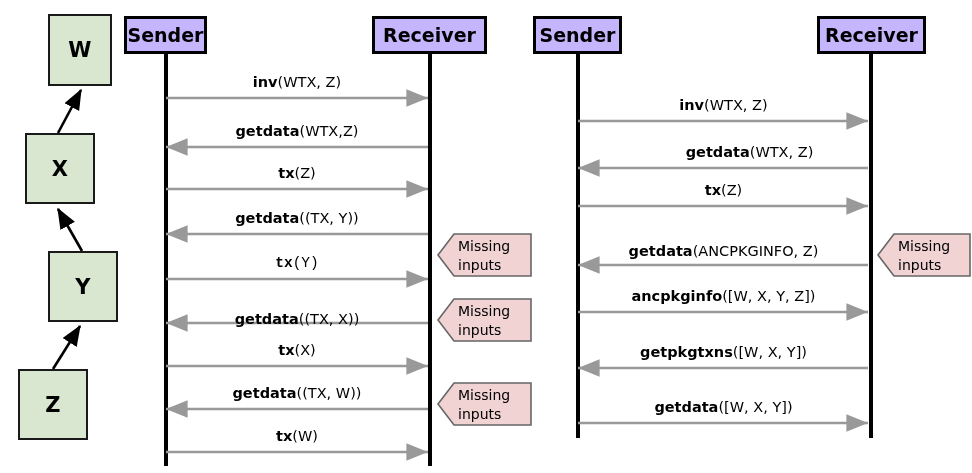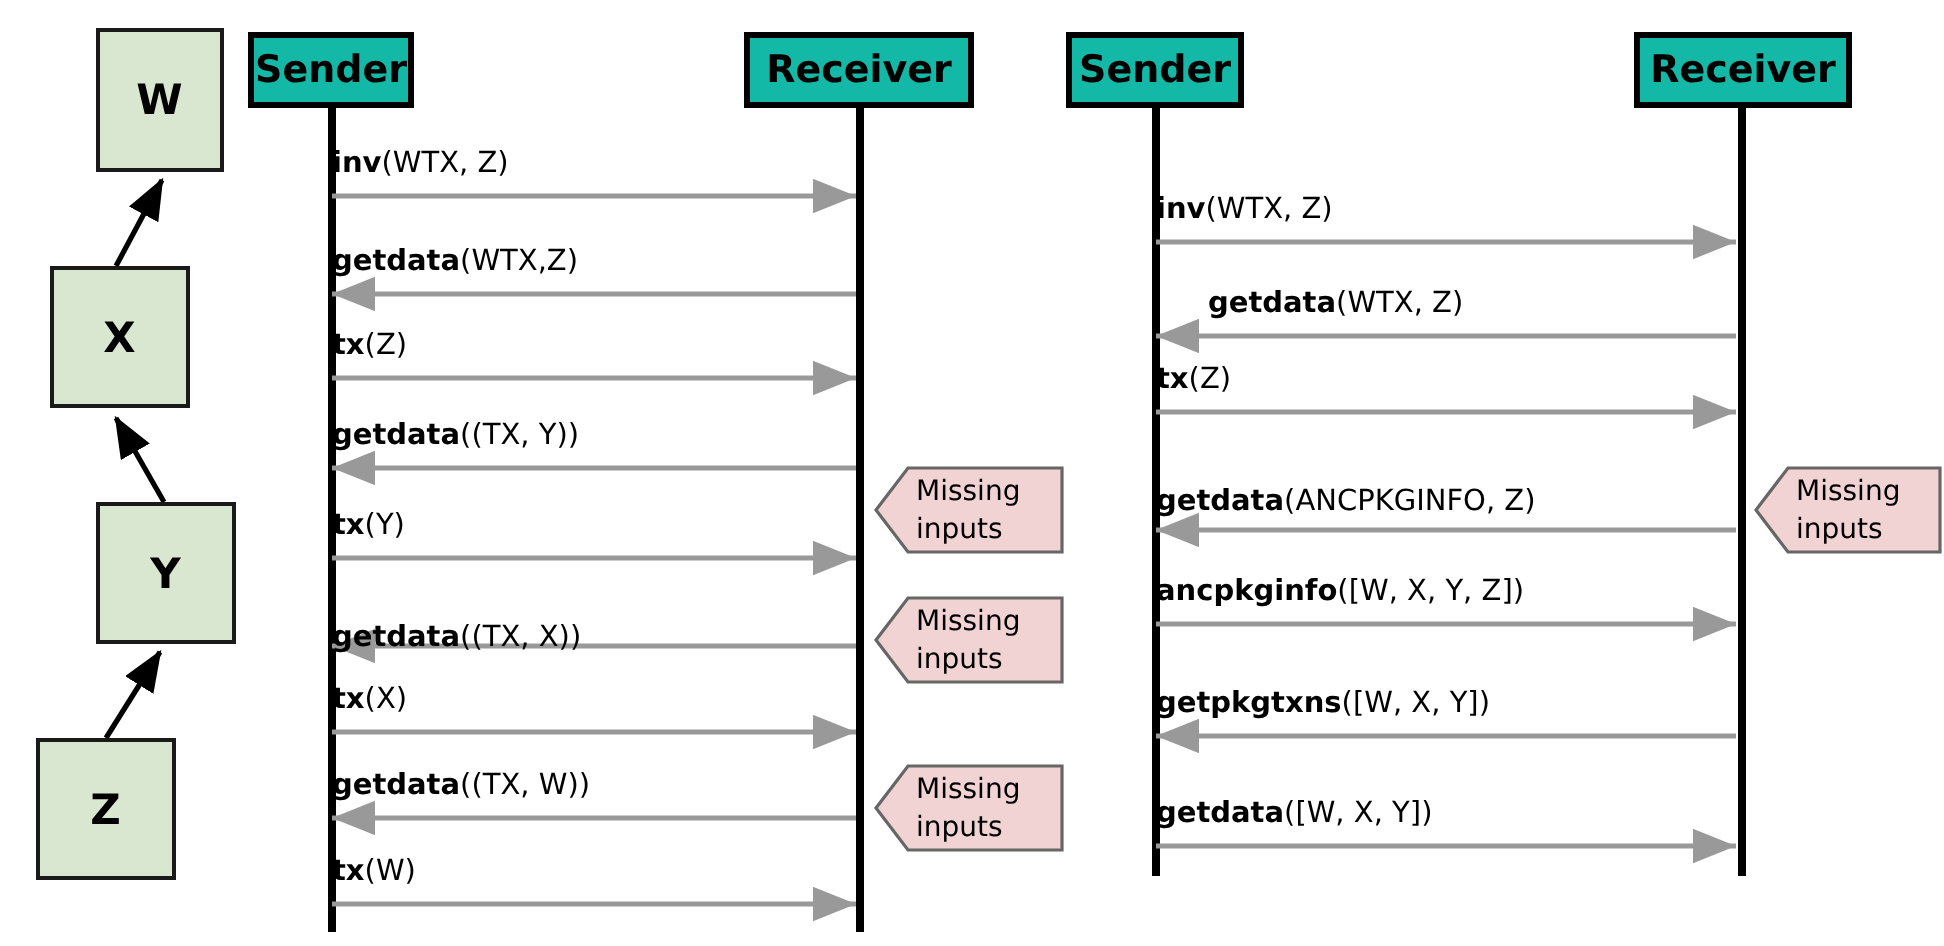--- a/index.html
+++ b/index.html
@@ -29,21 +29,21 @@
     justify-content: center;
     font-weight: bold;
     font-size: 21px;
     color: #000000;
     letter-spacing: 0.5px;
   }
 
   
   .actor-box {
     position: absolute;
-    background: #14b8a6;
+    background: #c4b5fd;
     border: 3px solid #000000;
     box-sizing: border-box;
     display: flex;
     align-items: center;
     justify-content: center;
     font-weight: bold;
     font-size: 19px;
     color: #000000;
   }
   .lifeline {
@@ -51,20 +51,21 @@
     width: 4px;
     background: #000000;
   }
 
   
   .msg-label {
     position: absolute;
     font-size: 14.5px;
     color: #000000;
     white-space: nowrap;
+    text-align: center;
     line-height: 1.1;
   }
   .msg-label b {
     font-weight: bold;
   }
   .callout-wrap {
     position: absolute;
     margin-top: 36px;
   }
   .callout-wrap svg {
@@ -150,21 +151,21 @@
     </div>
     <div class="msg-label" style="left:166px; top:124px; width:262px;">
       <b>getdata</b><span>(WTX,Z)</span>
     </div>
     <div class="msg-label" style="left:166px; top:166px; width:262px;">
       <b>tx</b><span>(Z)</span>
     </div>
     <div class="msg-label" style="left:166px; top:211px; width:262px;">
       <b>getdata</b><span>((TX, Y))</span>
     </div>
-    <div class="msg-label" style="left:166px; top:256px; width:262px;">
+    <div class="msg-label" style="left:166px; top:256px; width:262px;font-family:Liberation Mono, monospace;">
       <b>tx</b><span>(Y)</span>
     </div>
     <div class="msg-label" style="left:166px; top:312px; width:262px;">
       <b>getdata</b><span>((TX, X))</span>
     </div>
     <div class="msg-label" style="left:166px; top:343px; width:262px;">
       <b>tx</b><span>(X)</span>
     </div>
     <div class="msg-label" style="left:166px; top:386px; width:262px;">
       <b>getdata</b><span>((TX, W))</span>

